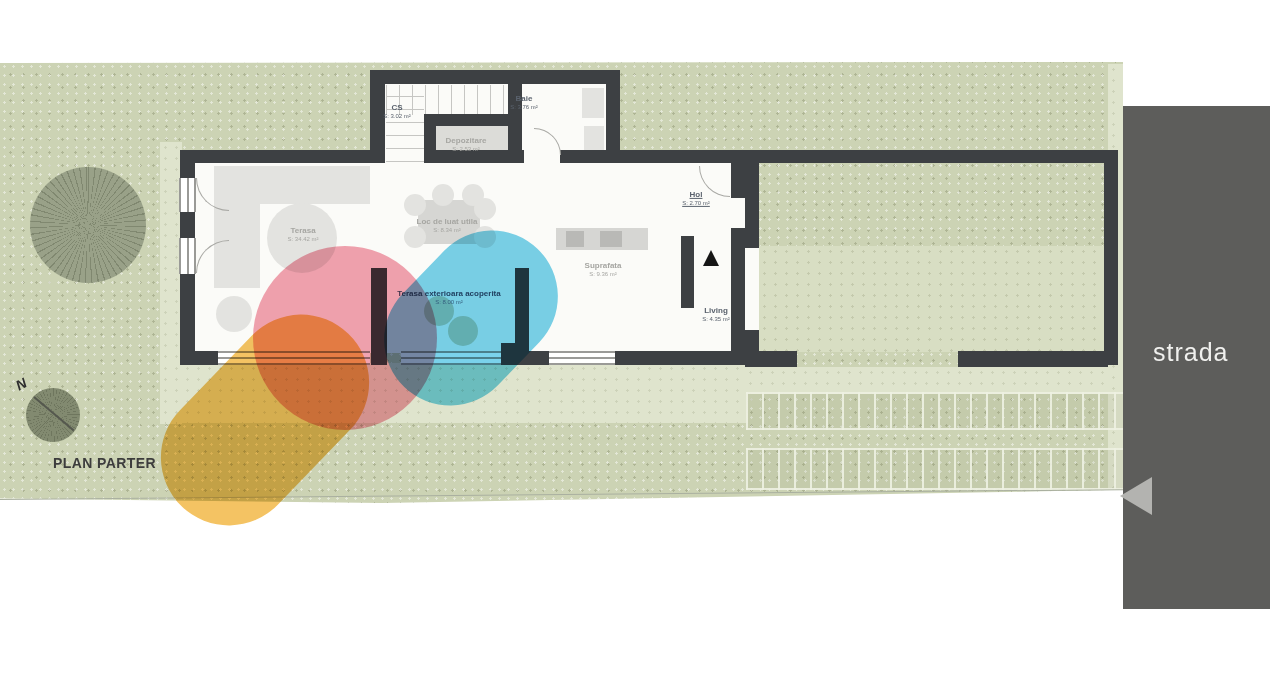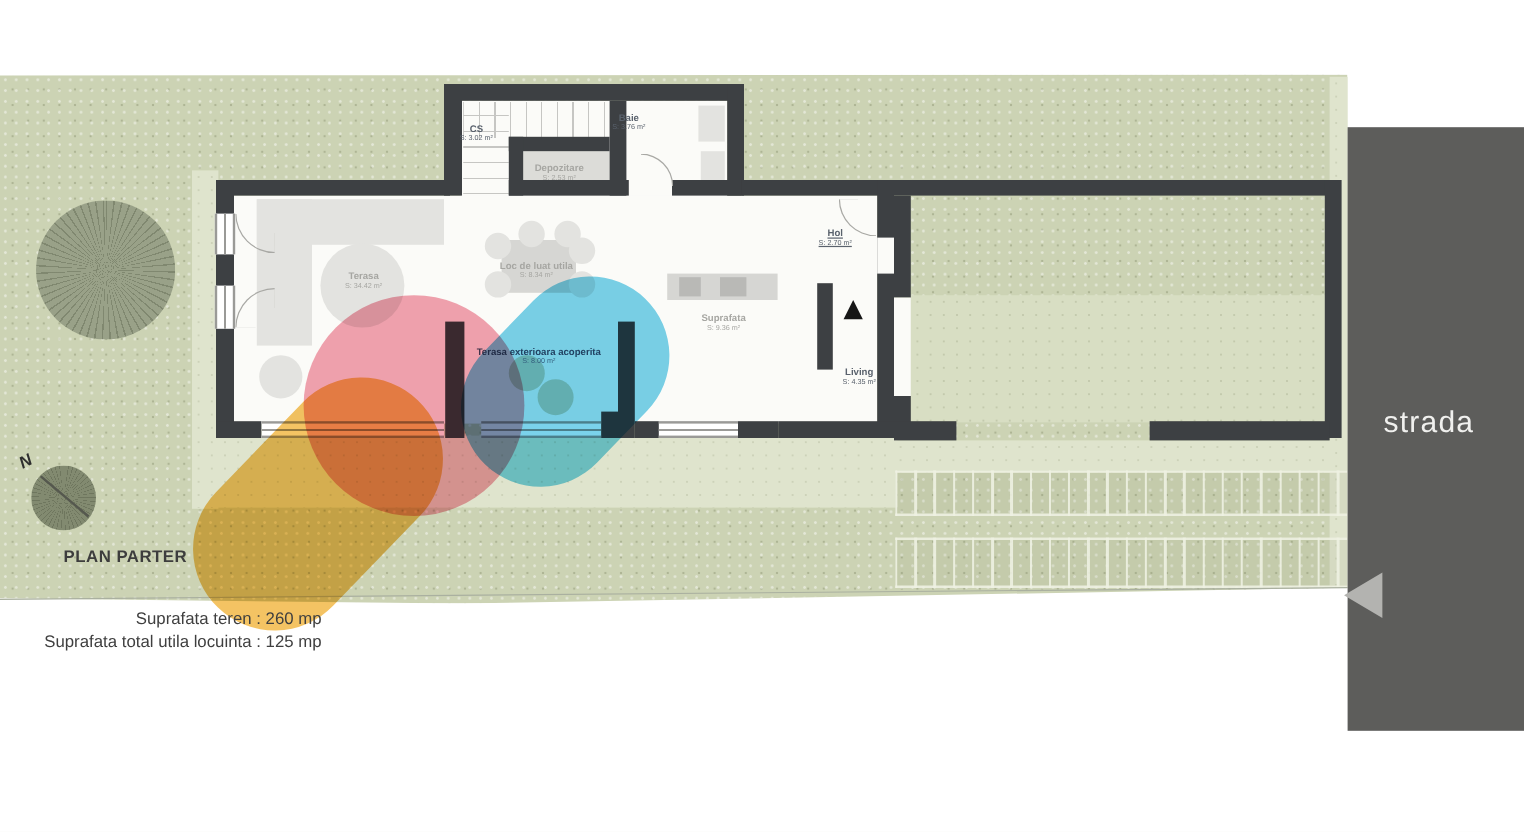--- a/index.html
+++ b/index.html
@@ -202,18 +202,14 @@
   <div class="abs wm wm-yellow"></div>
   <div class="abs wm wm-cyan"></div>
   <div class="abs wm wm-pink"></div>
 
   <div class="abs strada">
     <div class="strada-label">strada</div>
     <div class="street-arrow"></div>
   </div>
 
   <div class="abs plan-title">PLAN PARTER</div>
-  <div class="abs surfaces">
-    <div>Suprafata teren : 260 mp</div>
-    <div>Suprafata total utila locuinta : 125 mp</div>
-  </div>
 
 </div>
 
 </body></html>

